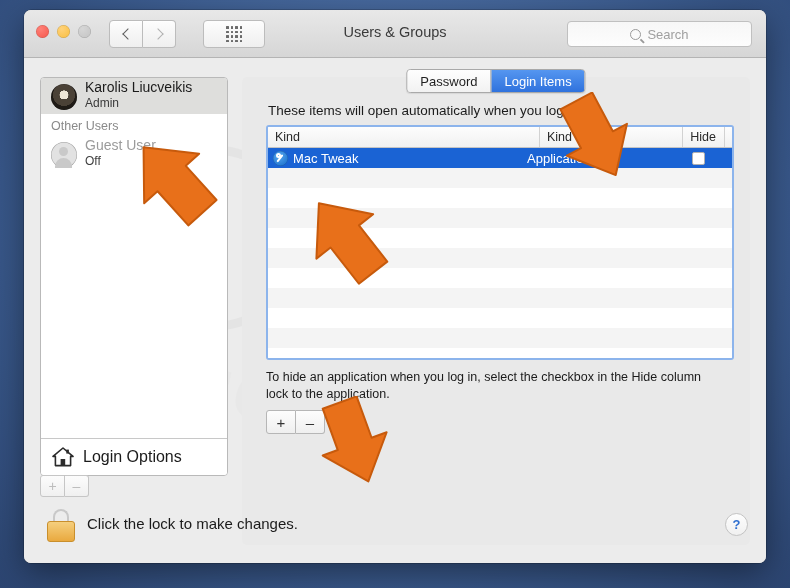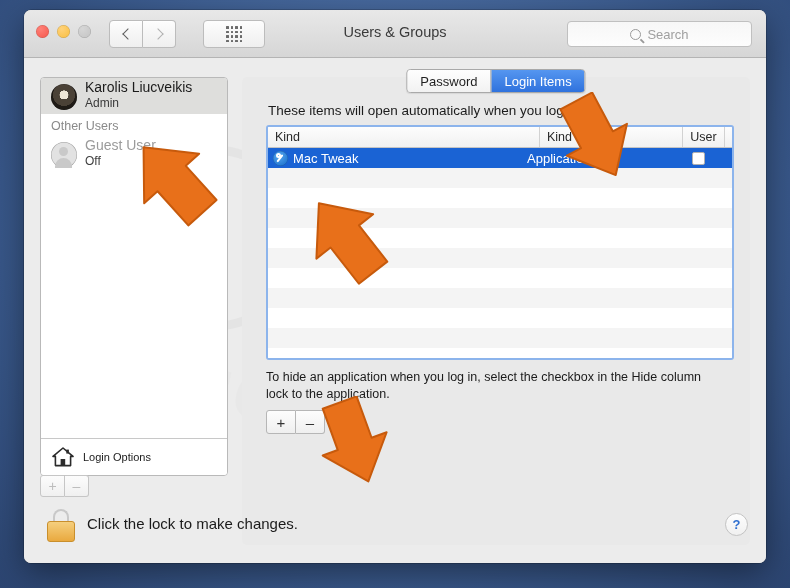--- a/index.html
+++ b/index.html
@@ -211,21 +211,21 @@
     left: 0; right: 0; bottom: 0;
     height: 37px;
     border-top: 1px solid #c8c8c8;
     background: #fff;
     display: flex;
     align-items: center;
     gap: 9px;
     padding-left: 11px;
     box-sizing: border-box;
   }
-  .lo-label { font-size: 11px; color: #1b1b1b; }
+  .lo-label { font-size: 16px; color: #1b1b1b; }
 
   .sb-buttons {
     position: absolute;
     left: 16px; top: 417px;
     display: flex;
   }
   .sb-btn {
     width: 23px; height: 20px;
     background: linear-gradient(to bottom, #fcfcfc, #f0f0f0);
     border: 1px solid #c6c6c6;
@@ -534,21 +534,21 @@
         <div class="tab">Password</div>
         <div class="tab active">Login Items</div>
       </div>
 
       <div class="pane-desc">These items will open automatically when you log in:</div>
 
       <div class="table-wrap">
         <div class="thead">
           <div class="th item">Kind</div>
           <div class="th kind">Kind</div>
-          <div class="th hide">User</div>
+          <div class="th hide">Hide</div>
           <div class="th pad"></div>
         </div>
 
         <div class="trow selected">
           <div class="cell item">
             <span class="app-icon"></span>
             <span>Mac Tweak</span>
           </div>
           <div class="cell kind">Application</div>
           <div class="cell hide">

